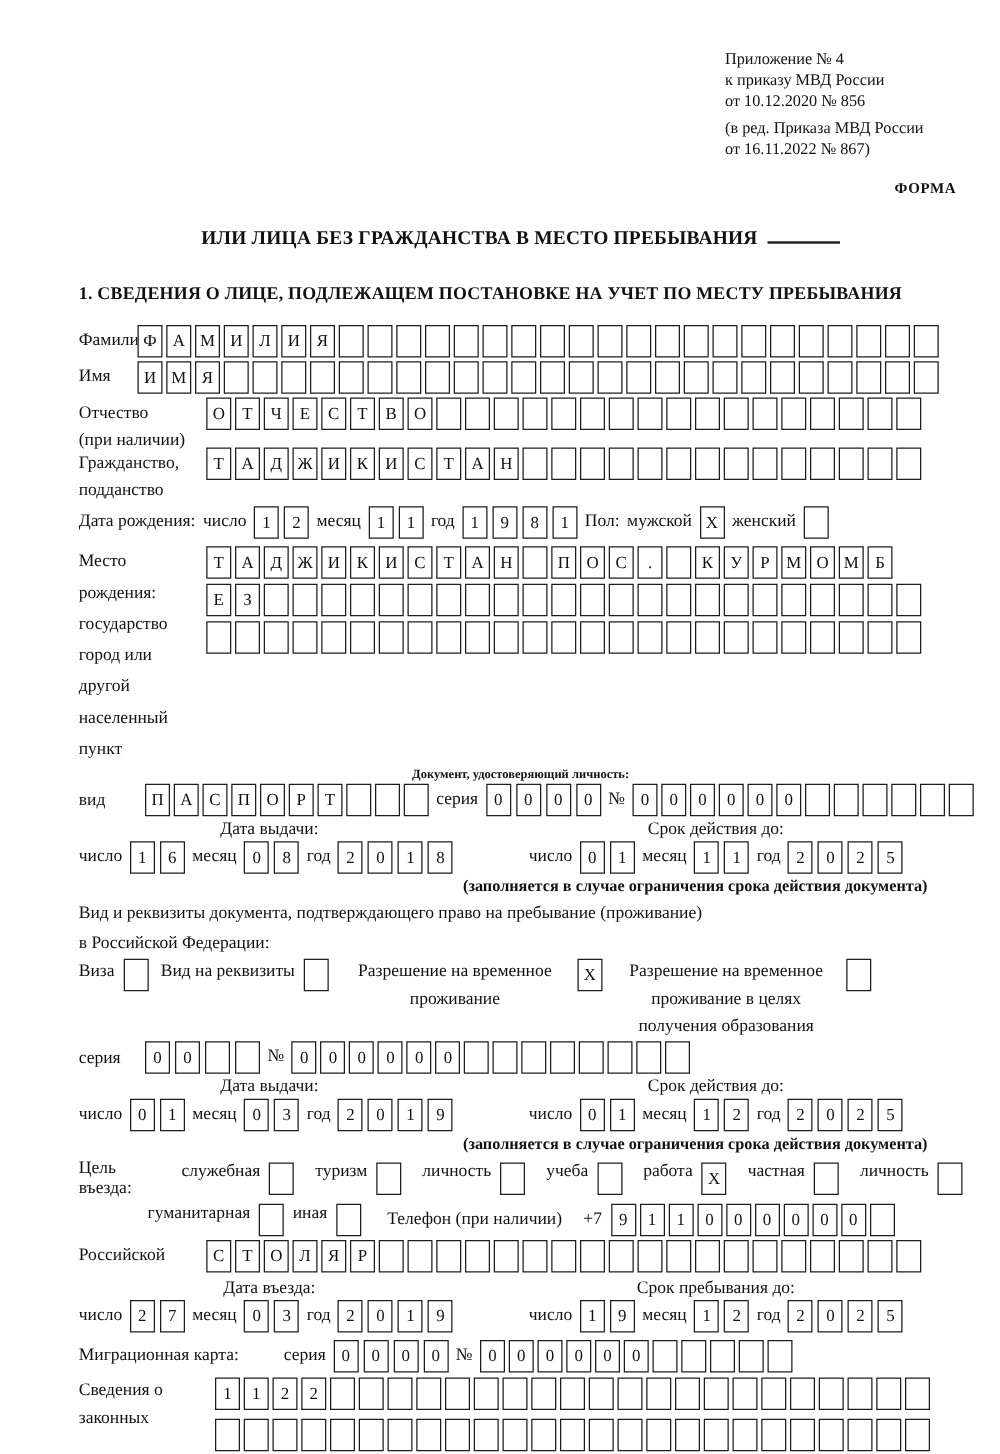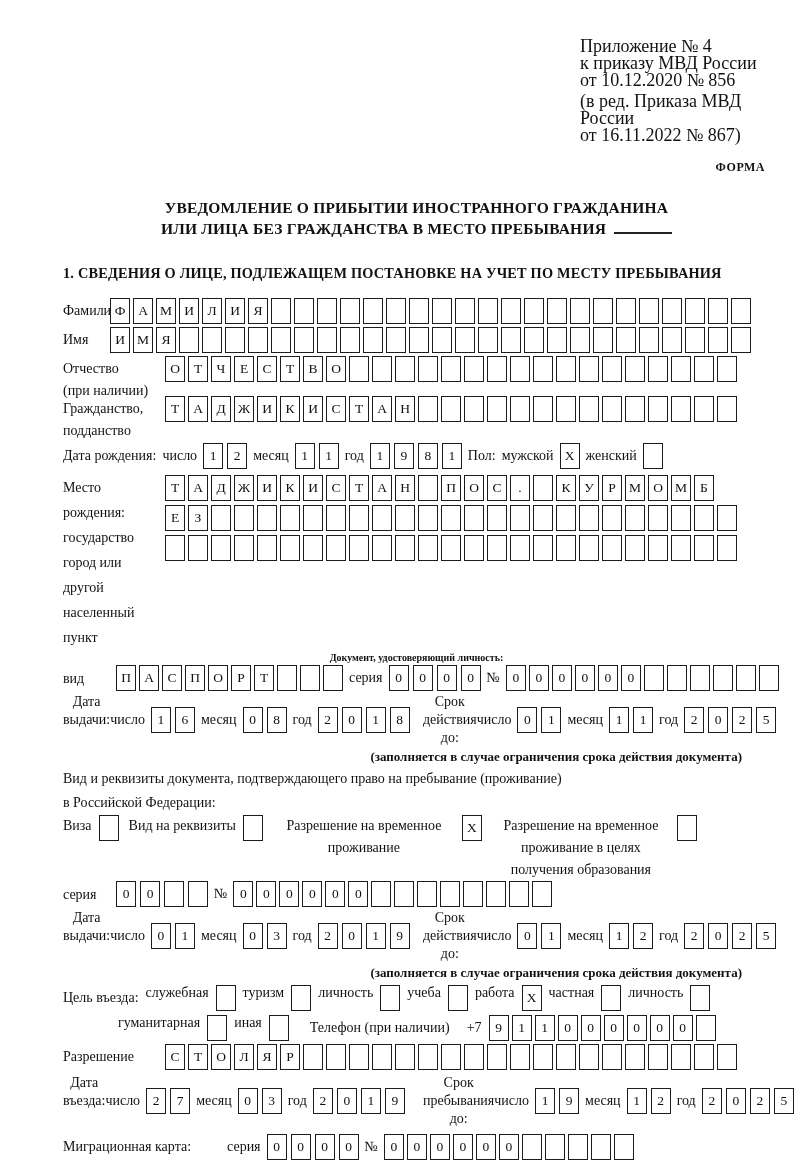--- a/index.html
+++ b/index.html
@@ -5,21 +5,21 @@
   * { box-sizing: border-box; margin: 0; padding: 0; }
   html,body { background:#ffffff; }
   body {
     width: 800px; height: 1163px; margin: 0 auto; overflow: hidden;
     font-family: "Liberation Serif", "DejaVu Serif", serif;
     color:#111; font-size: 14px;
   }
   .content { padding: 38px 30px 0 63px; }
 
   
-  .appendix { margin-left: auto; width: 190px; font-size: 18px; line-height: 17px; }
+  .appendix { margin-left: auto; width: 190px; font-size: 13px; line-height: 17px; }
   .appendix .rev { margin-top: 4px; }
   .forma { text-align: right; padding-right: 5px; font-weight: bold; margin-top: 16px; font-size: 12px; letter-spacing: .5px; }
   .title { text-align: center; font-weight: bold; font-size: 15.5px; line-height: 21px; margin-top: 22px; letter-spacing: .2px; }
   .blank { display:inline-block; width: 58px; border-bottom: 2px solid #222; height: 14px; margin-left: 8px; }
   .section1 { font-weight: bold; font-size: 14.3px; margin-top: 26px; letter-spacing: .2px; }
 
   
   .cells { display: inline-flex; gap: 3px; flex: none; }
   .cells.sp { gap: 4px; }
   .cell {
@@ -34,35 +34,35 @@
   .flabel { display: flex; flex-direction: column; flex: none; line-height: 25px; }
   .flabel .l2 { line-height: 20px; }
   .w1 { width: 47px; }
   .w2 { width: 102px; }
   .w3 { width: 109px; line-height: 22px; }
   .cellcol { display: flex; flex-direction: column; gap: 4px; }
   .inline-row { display: flex; align-items: center; gap: 6px; flex-wrap: nowrap; }
   .doc-title { text-align: center; font-weight: bold; margin-top: 2px; font-size: 10px; }
 
   .dates { display: flex; margin-top: 2px; }
-  .dcol { display: flex; flex-direction: row; }
+  .dcol { display: flex; flex-direction: column; }
   .dcol.left { width: 305px; }
   .dcol.right { margin-left: 55px; }
   .dtitle { text-align: center; line-height: 18px; }
   .dategrp { display: flex; align-items: center; gap: 6px; }
   .note { text-align: right; padding-right: 28px; font-size: 13px; line-height: 16px; margin-top: 2px; font-weight: bold; }
 
   .opts { align-items: flex-start; gap: 10px; margin-top: 4px; }
   .opt { display: inline-flex; align-items: flex-start; gap: 7px; }
   .opt .olabel { line-height: 22px; }
   .opt .c { text-align: center; }
   .wop3 { width: 182px; }
   .wop4 { width: 178px; }
 
-  .purpose { margin-top: 4px; gap: 7px; }
+  .purpose { margin-top: 4px; gap: 17px; }
   .purpose2 { margin-top: 4px; margin-left: 55px; gap: 7px; }
 
   .mt2{margin-top:2px}.mt3{margin-top:3px}.mt4{margin-top:4px}.mt6{margin-top:6px}
   .mt8{margin-top:8px}.mt16{margin-top:16px}
   .h40{height:40px}.h45{height:45px}.h30{height:30px}
 </style>
 </head>
 <body>
 
 <div class="content">
@@ -71,21 +71,20 @@
     <div>Приложение № 4</div>
     <div>к приказу МВД России</div>
     <div>от 10.12.2020 № 856</div>
     <div class="rev">(в ред. Приказа МВД России</div>
     <div>от 16.11.2022 № 867)</div>
   </div>
 
   <div class="forma">ФОРМА</div>
 
   <div class="title">
-    <div>УВЕДОМЛЕНИЕ О ПРИБЫТИИ ИНОСТРАННОГО ГРАЖДАНИНА</div>
     <div><span>ИЛИ ЛИЦА БЕЗ ГРАЖДАНСТВА В МЕСТО ПРЕБЫВАНИЯ</span><span class="blank"></span></div>
   </div>
 
   <div class="section1">1. СВЕДЕНИЯ О ЛИЦЕ, ПОДЛЕЖАЩЕМ ПОСТАНОВКЕ НА УЧЕТ ПО МЕСТУ ПРЕБЫВАНИЯ</div>
 
   <div class="frow mt16">
     <span class="flabel w1">Фамилия</span>
     <span class="cells">
         <span class="cell">Ф</span>
         <span class="cell">А</span>
@@ -603,21 +602,21 @@
         <span class="cell">0</span>
         <span class="cell">0</span>
         <span class="cell">0</span>
         <span class="cell">0</span>
         <span class="cell">0</span>
         <span class="cell"></span>
       </span>
   </div>
 
   <div class="frow mt3">
-    <span class="flabel w2">Разрешение</span>
+    <span class="flabel w2">Российской</span>
     <span class="cells">
         <span class="cell">С</span>
         <span class="cell">Т</span>
         <span class="cell">О</span>
         <span class="cell">Л</span>
         <span class="cell">Я</span>
         <span class="cell">Р</span>
         <span class="cell"></span>
         <span class="cell"></span>
         <span class="cell"></span>

